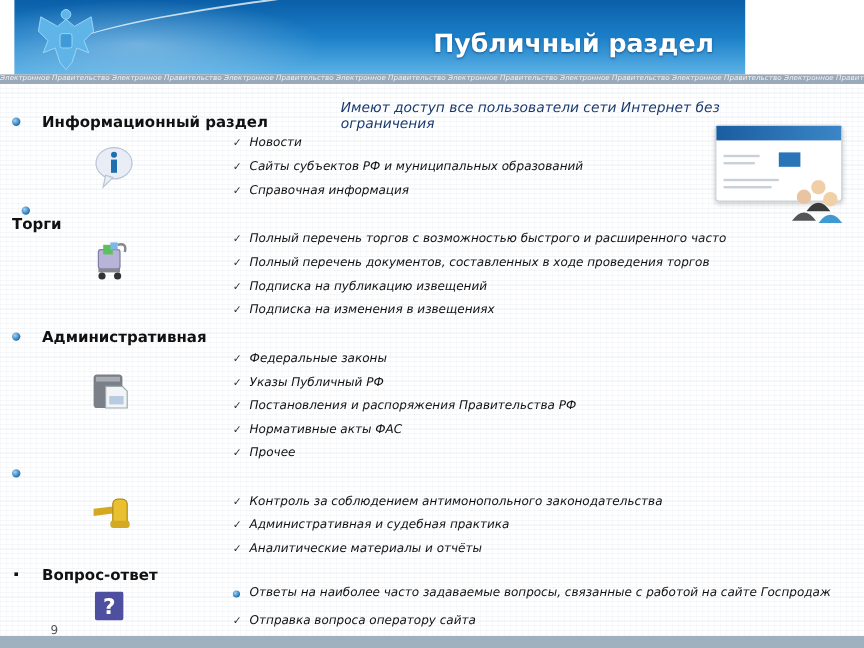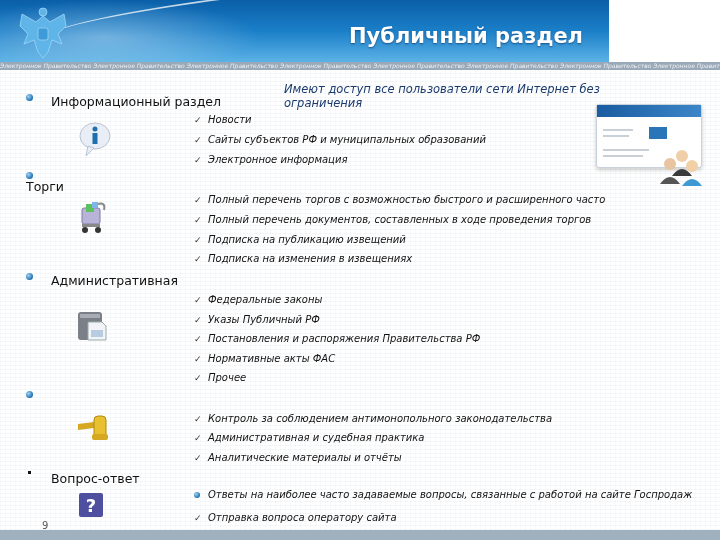--- a/index.html
+++ b/index.html
@@ -11,21 +11,21 @@
     color: #111;
   }
   .bg-pattern {
     position: absolute; left: 0; top: 70px; width: 720px; height: 460px;
     background-image:
       repeating-linear-gradient(0deg, rgba(200,210,220,0.18) 0 1px, transparent 1px 4px),
       repeating-linear-gradient(90deg, rgba(200,210,220,0.12) 0 1px, transparent 1px 5px);
     z-index: 0;
   }
   .header {
-    position: absolute; left: 0; top: 0; width: 609px; height: 62px;
+    position: absolute; left: 12px; top: 0; width: 609px; height: 62px;
     background: linear-gradient(180deg, #0a5fa8 0%, #1b7fc8 50%, #5cb2e6 100%);
     overflow: hidden; z-index: 1;
   }
   .header .swoosh {
     position: absolute; left: 40px; top: 10px; width: 720px; height: 60px;
     border-top: 2px solid rgba(255,255,255,0.75);
     border-radius: 50% 0 0 0;
     transform: rotate(-5deg);
     transform-origin: left top;
   }
@@ -47,23 +47,23 @@
     background: #9aa9b8; overflow: hidden; white-space: nowrap;
     font-size: 6px; line-height: 8px; color: #eef2f6; font-style: italic;
     z-index: 1;
   }
   .content { position: absolute; left: 0; top: 0; width: 637px; height: 540px; z-index: 2; }
   .subtitle {
     position: absolute; left: 284px; top: 82px;
     font-style: italic; font-size: 11.5px; color: #1a3a6e;
   }
   .section-head {
-    position: absolute; left: 26px;
-    font-weight: normal; font-size: 12.5px; color: #111;
-    display: flex; align-items: flex-start;
+    position: absolute; left: 10px;
+    font-weight: bold; font-size: 12.5px; color: #111;
+    display: flex; align-items: center;
   }
   .bullet-dot {
     width: 7px; height: 7px; border-radius: 50%;
     background: radial-gradient(circle at 35% 35%, #9fd3f5, #1f6fb0 70%);
     margin-right: 18px;
   }
   .bullet-sq {
     width: 3px; height: 3px; background: #111; margin: 0 20px 0 2px;
   }
   .item {
@@ -124,21 +124,21 @@
   <div class="item" style="top:114px;">
       <span class="check">✓</span>
       <span>Новости</span>
     </div>
   <div class="item" style="top:134px;">
       <span class="check">✓</span>
       <span>Сайты субъектов РФ и муниципальных образований</span>
     </div>
   <div class="item" style="top:154px;">
       <span class="check">✓</span>
-      <span>Электронное информация</span>
+      <span>Справочная информация</span>
     </div>
 
   <div class="shot">
     <div class="bar"></div>
     <div class="btn"></div>
     <div class="ln" style="left:6px;top:24px;width:30px;"></div>
     <div class="ln" style="left:6px;top:30px;width:26px;"></div>
     <div class="ln" style="left:6px;top:44px;width:46px;"></div>
     <div class="ln" style="left:6px;top:50px;width:40px;"></div>
   </div>

